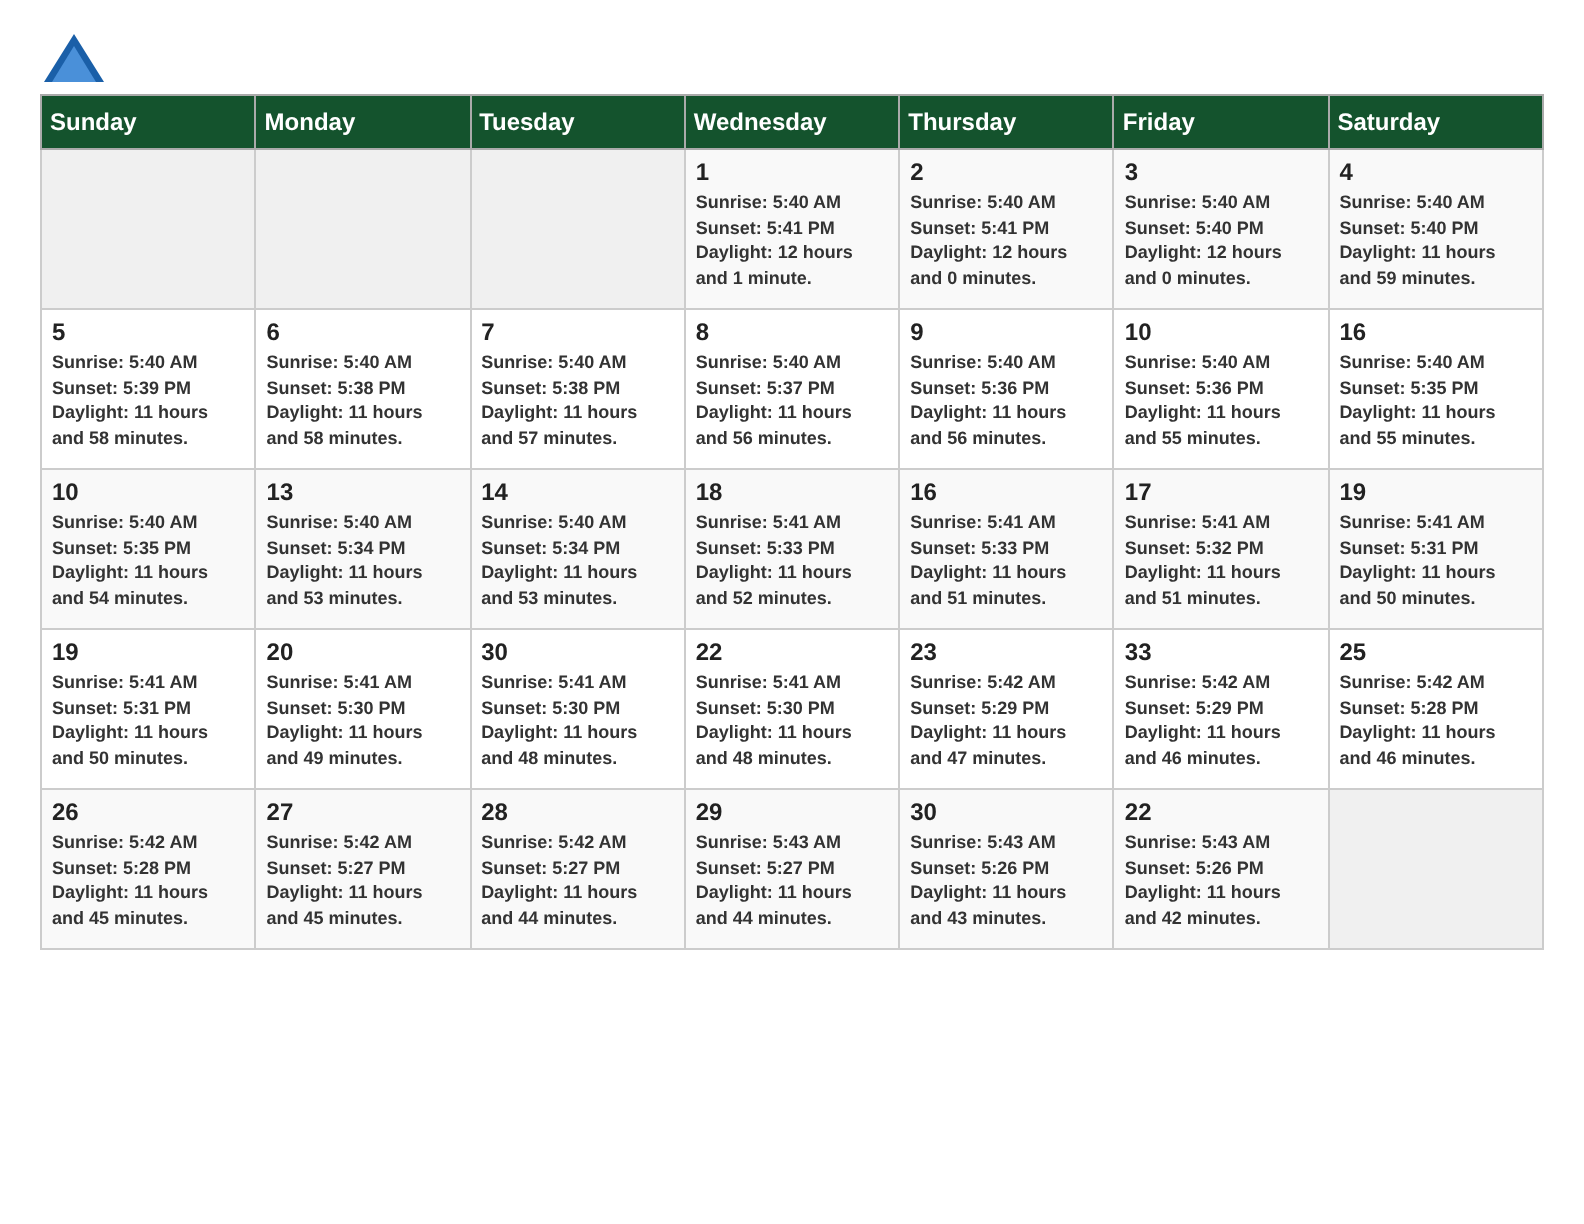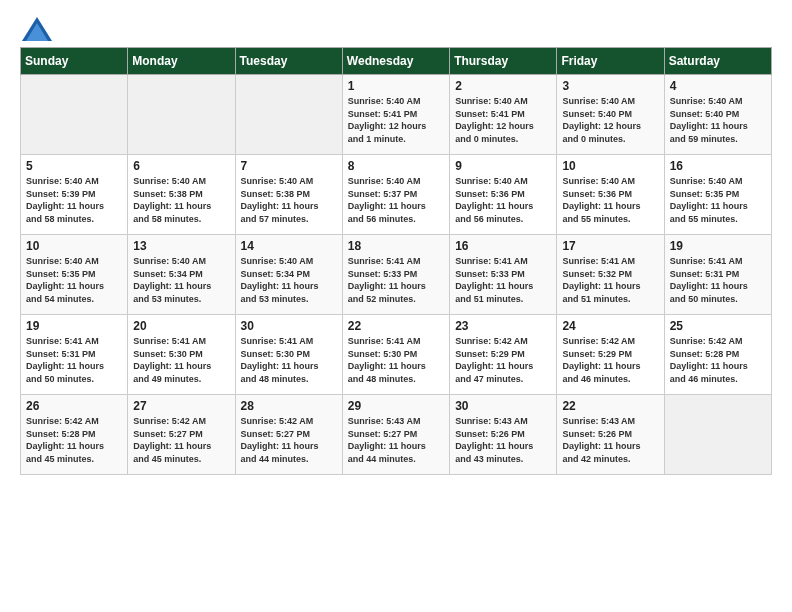--- a/index.html
+++ b/index.html
@@ -286,21 +286,21 @@
 and 48 minutes.</div>
           </td>
           <td>
             <span class="day-num">23</span>
             <div class="day-info" style="white-space: pre-line;">Sunrise: 5:42 AM
 Sunset: 5:29 PM
 Daylight: 11 hours
 and 47 minutes.</div>
           </td>
           <td>
-            <span class="day-num">24</span>
+            <span class="day-num">33</span>
             <div class="day-info" style="white-space: pre-line;">Sunrise: 5:42 AM
 Sunset: 5:29 PM
 Daylight: 11 hours
 and 46 minutes.</div>
           </td>
           <td>
             <span class="day-num">25</span>
             <div class="day-info" style="white-space: pre-line;">Sunrise: 5:42 AM
 Sunset: 5:28 PM
 Daylight: 11 hours

